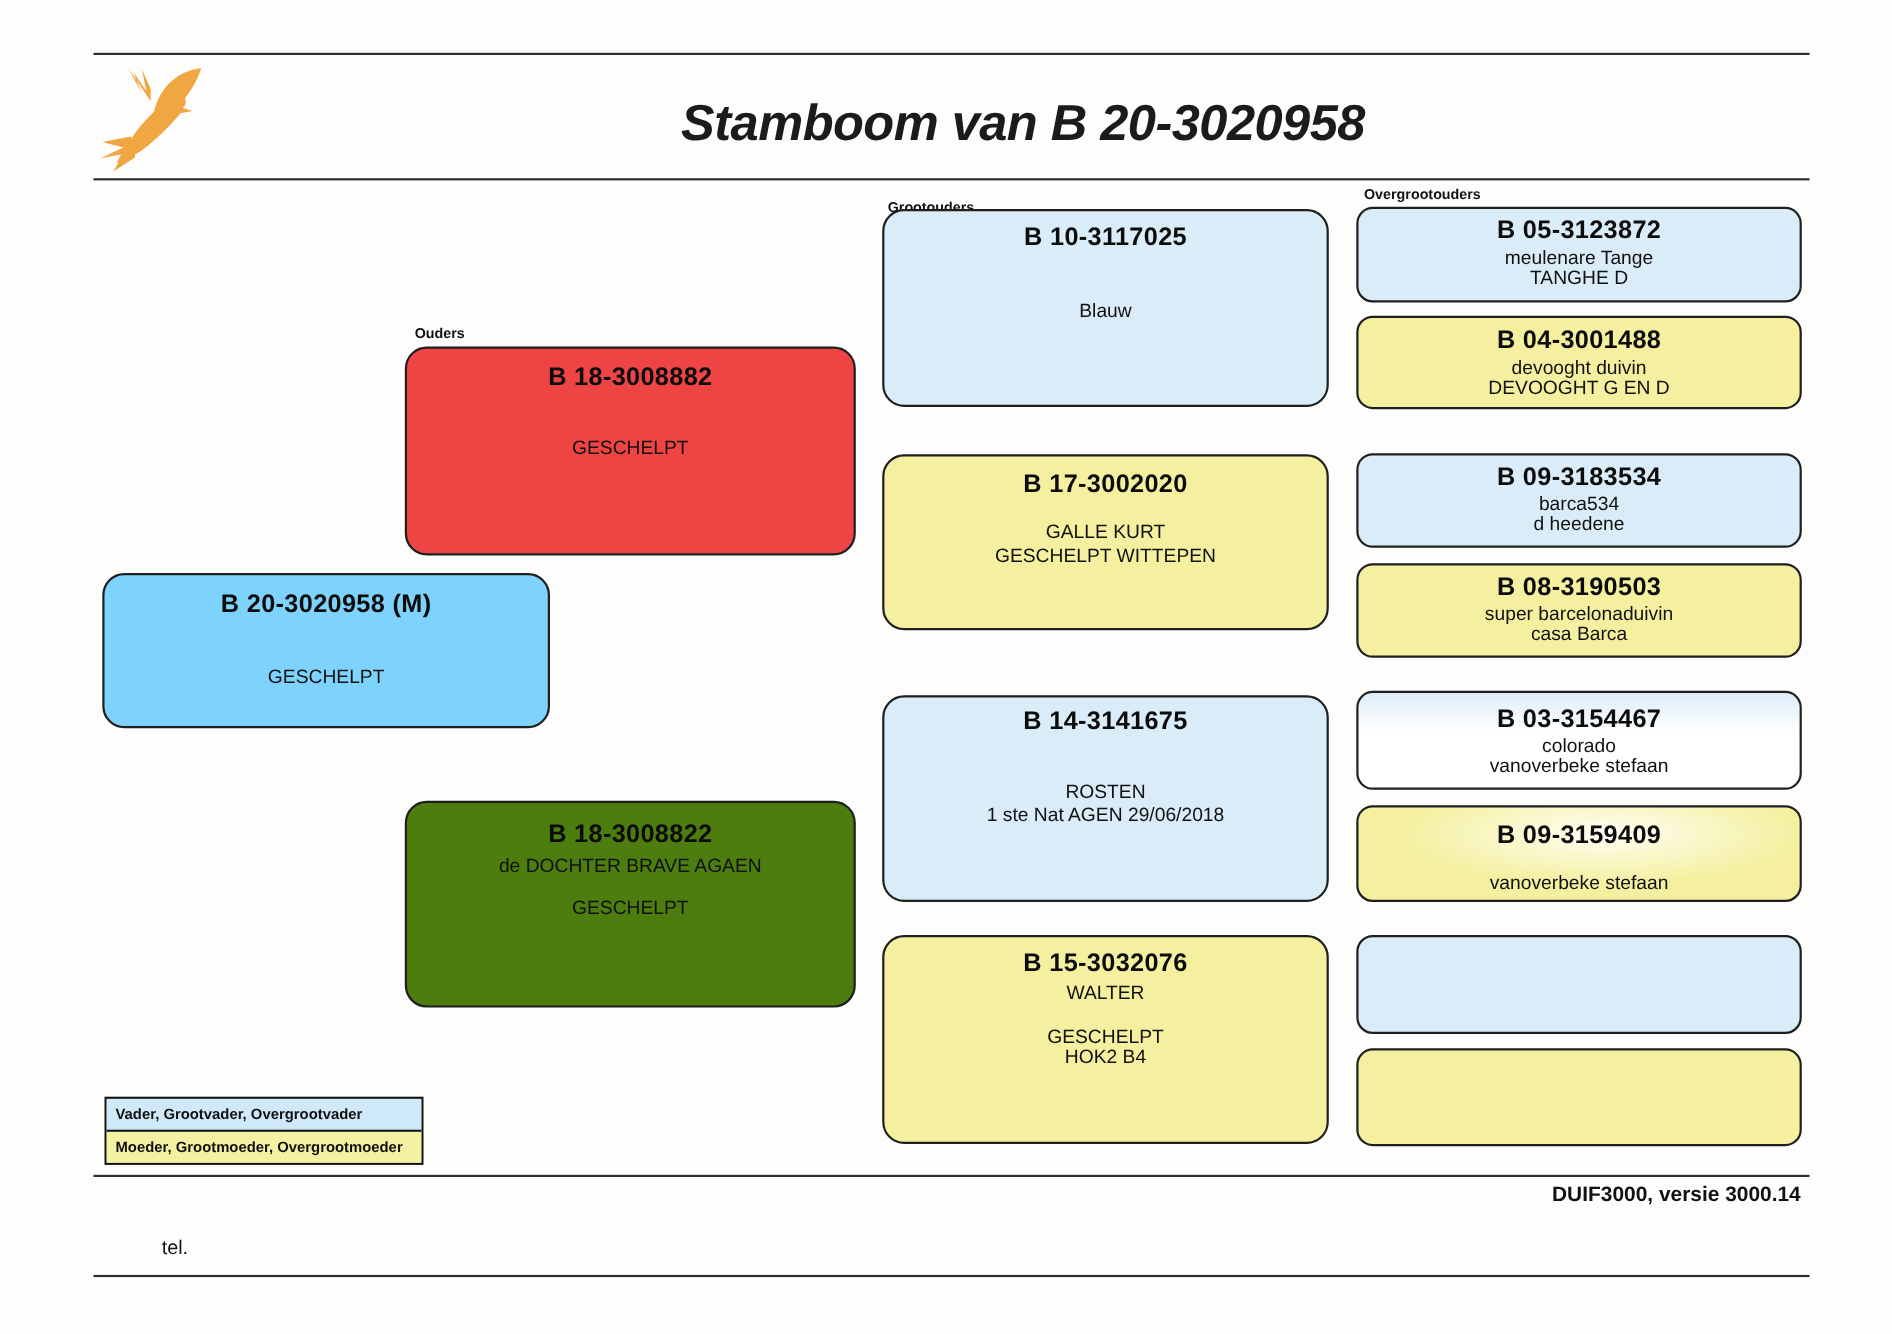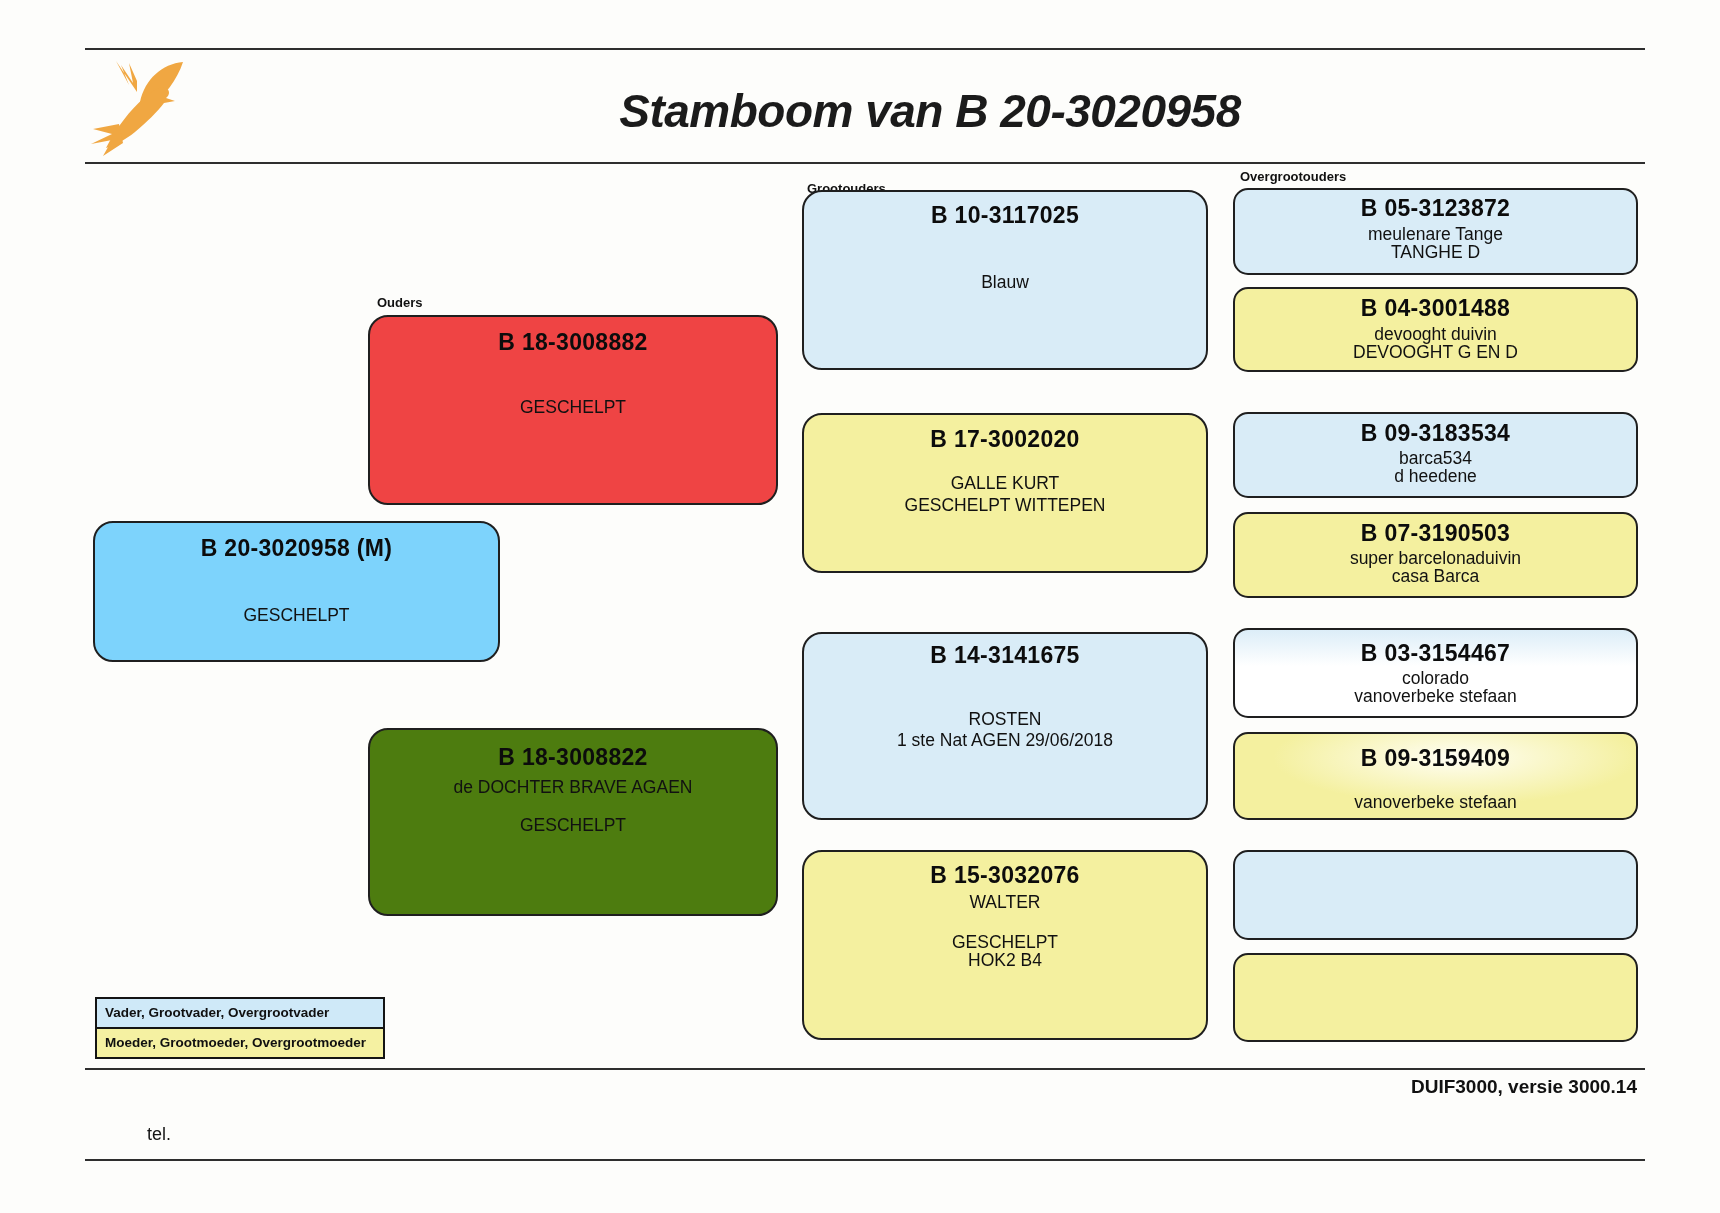--- a/index.html
+++ b/index.html
@@ -128,21 +128,21 @@
     <div class="ring" style="top:6px;">B 04-3001488</div>
     <div class="bline" style="top:35px;">devooght duivin</div>
     <div class="bline" style="top:53px;">DEVOOGHT G EN D</div>
   </div>
   <div class="box small" style="left: 1233px; top: 412px; width: 405px; height: 86px; background: rgb(217, 236, 247);">
     <div class="ring" style="top:6px;">B 09-3183534</div>
     <div class="bline" style="top:34px;">barca534</div>
     <div class="bline" style="top:52px;">d heedene</div>
   </div>
   <div class="box small" style="left: 1233px; top: 512px; width: 405px; height: 86px; background: rgb(244, 240, 159);">
-    <div class="ring" style="top:6px;">B 07-3190503</div>
+    <div class="ring" style="top:6px;">B 08-3190503</div>
     <div class="bline" style="top:34px;">super barcelonaduivin</div>
     <div class="bline" style="top:52px;">casa Barca</div>
   </div>
   <div class="box small ggp-faded-blue" style="left:1233px; top:628px; width:405px; height:90px;">
     <div class="ring" style="top:10px;">B 03-3154467</div>
     <div class="bline" style="top:38px;">colorado</div>
     <div class="bline" style="top:56px;">vanoverbeke stefaan</div>
   </div>
   <div class="box small ggp-faded-yellow" style="left:1233px; top:732px; width:405px; height:88px;">
     <div class="ring" style="top:11px;">B 09-3159409</div>

